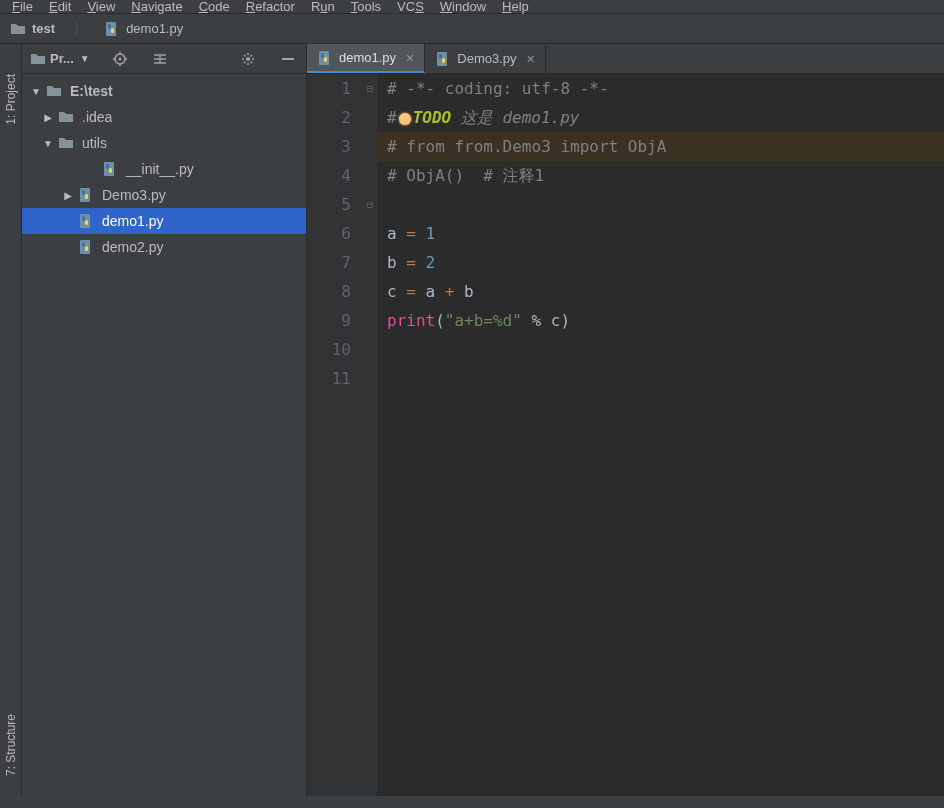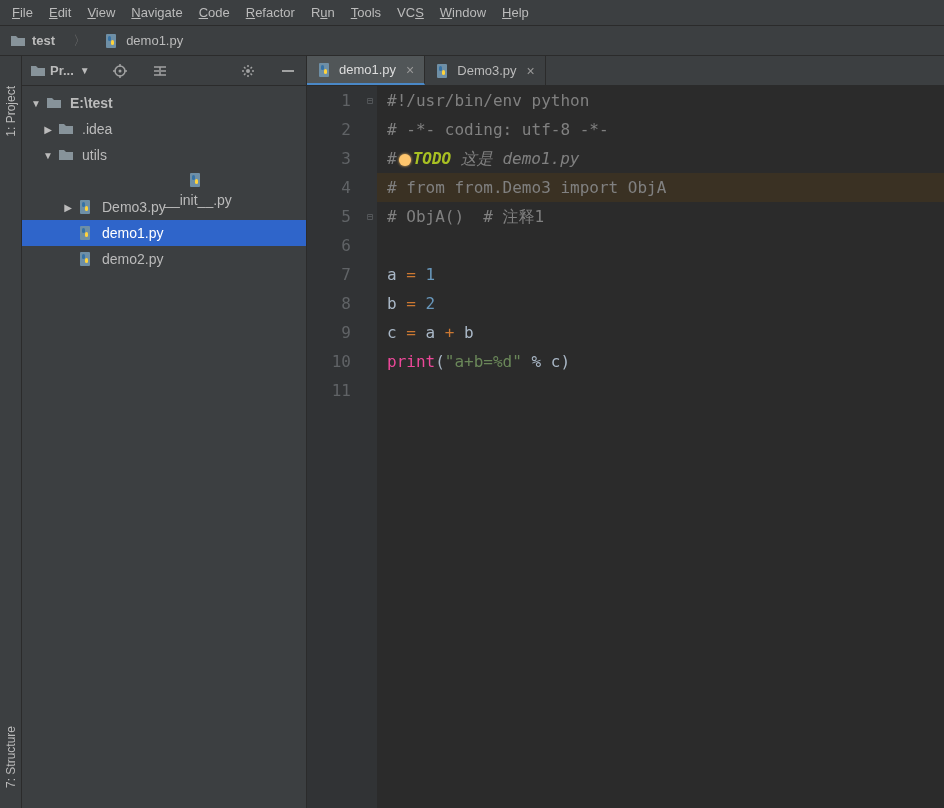--- a/index.html
+++ b/index.html
@@ -6,21 +6,21 @@
   html, body {
     width: 944px; height: 808px;
     background: #3c3f41;
     color: #bbbbbb;
     font-family: "Segoe UI", Arial, sans-serif;
     font-size: 13px;
     overflow: hidden;
   }
   .menubar {
     display: flex; align-items: center;
-    height: 26px; padding: 0 6px;
+    height: 14px; padding: 0 6px;
     background: #3c3f41;
     border-bottom: 1px solid #2b2b2b;
     gap: 4px;
   }
   .menubar .menu-item {
     padding: 2px 6px;
     cursor: default;
     color: #bbbbbb;
   }
   .menubar .menu-item u { text-decoration: underline; }
@@ -66,21 +66,21 @@
   .tree { padding: 4px 0; overflow:auto; font-size: 14px; }
   .tree-row {
     display: flex; align-items: center; height: 26px;
     padding-left: 8px; gap: 4px; cursor: default;
   }
   .tree-row.selected { background: #2f65ca; color: #fff; }
   .tree-row .exp { width: 12px; color: #bbbbbb; font-size: 10px; text-align:center; }
   .tree-row .lbl { margin-left: 4px; }
   .ind1 { padding-left: 20px; }
   .ind2 { padding-left: 40px; }
-  .ind3 { padding-left: 64px; flex-direction: column; }
+  .ind3 { padding-left: 64px; }
   .editor-area { flex: 1; display: flex; flex-direction: column; background: #2b2b2b; }
   .editor-tabs {
     height: 30px; display: flex; align-items: stretch;
     background: #3c3f41; border-bottom: 1px solid #2b2b2b;
   }
   .tab {
     display: flex; align-items: center; gap: 6px;
     padding: 0 10px; cursor: default;
     border-right: 1px solid #2b2b2b;
     color: #bbbbbb;
@@ -323,21 +323,20 @@
           <div class="ln"></div>
         <div class="ln">⊟</div>
           <div class="ln"></div>
           <div class="ln"></div>
           <div class="ln"></div>
         <div class="ln"></div>
           <div class="ln"></div>
           <div class="ln"></div>
       </div>
       <div class="code">
-        <div class="line"><span class="tok-comment">#!/usr/bin/env python</span></div>
         <div class="line"><span class="tok-comment"># -*- coding: utf-8 -*-</span></div>
         <div class="line"><span class="tok-comment">#</span><span class="bulb"></span><span class="tok-todo">TODO</span><span class="tok-todo-txt"> 这是 demo1.py</span></div>
         <div class="line caret"><span class="tok-comment"># from from.Demo3 import ObjA</span></div>
         <div class="line"><span class="tok-comment"># ObjA()  # 注释1</span></div>
         <div class="line"></div>
         <div class="line"><span class="tok-var">a </span><span class="tok-eq">=</span><span> </span><span class="tok-num">1</span></div>
         <div class="line"><span class="tok-var">b </span><span class="tok-eq">=</span><span> </span><span class="tok-num">2</span></div>
         <div class="line"><span class="tok-var">c </span><span class="tok-eq">=</span><span class="tok-var"> a </span><span class="tok-eq">+</span><span class="tok-var"> b</span></div>
         <div class="line"><span class="tok-fn">print</span><span>(</span><span class="tok-str">"a+b=%d"</span><span> % c)</span></div>
         <div class="line"></div>

